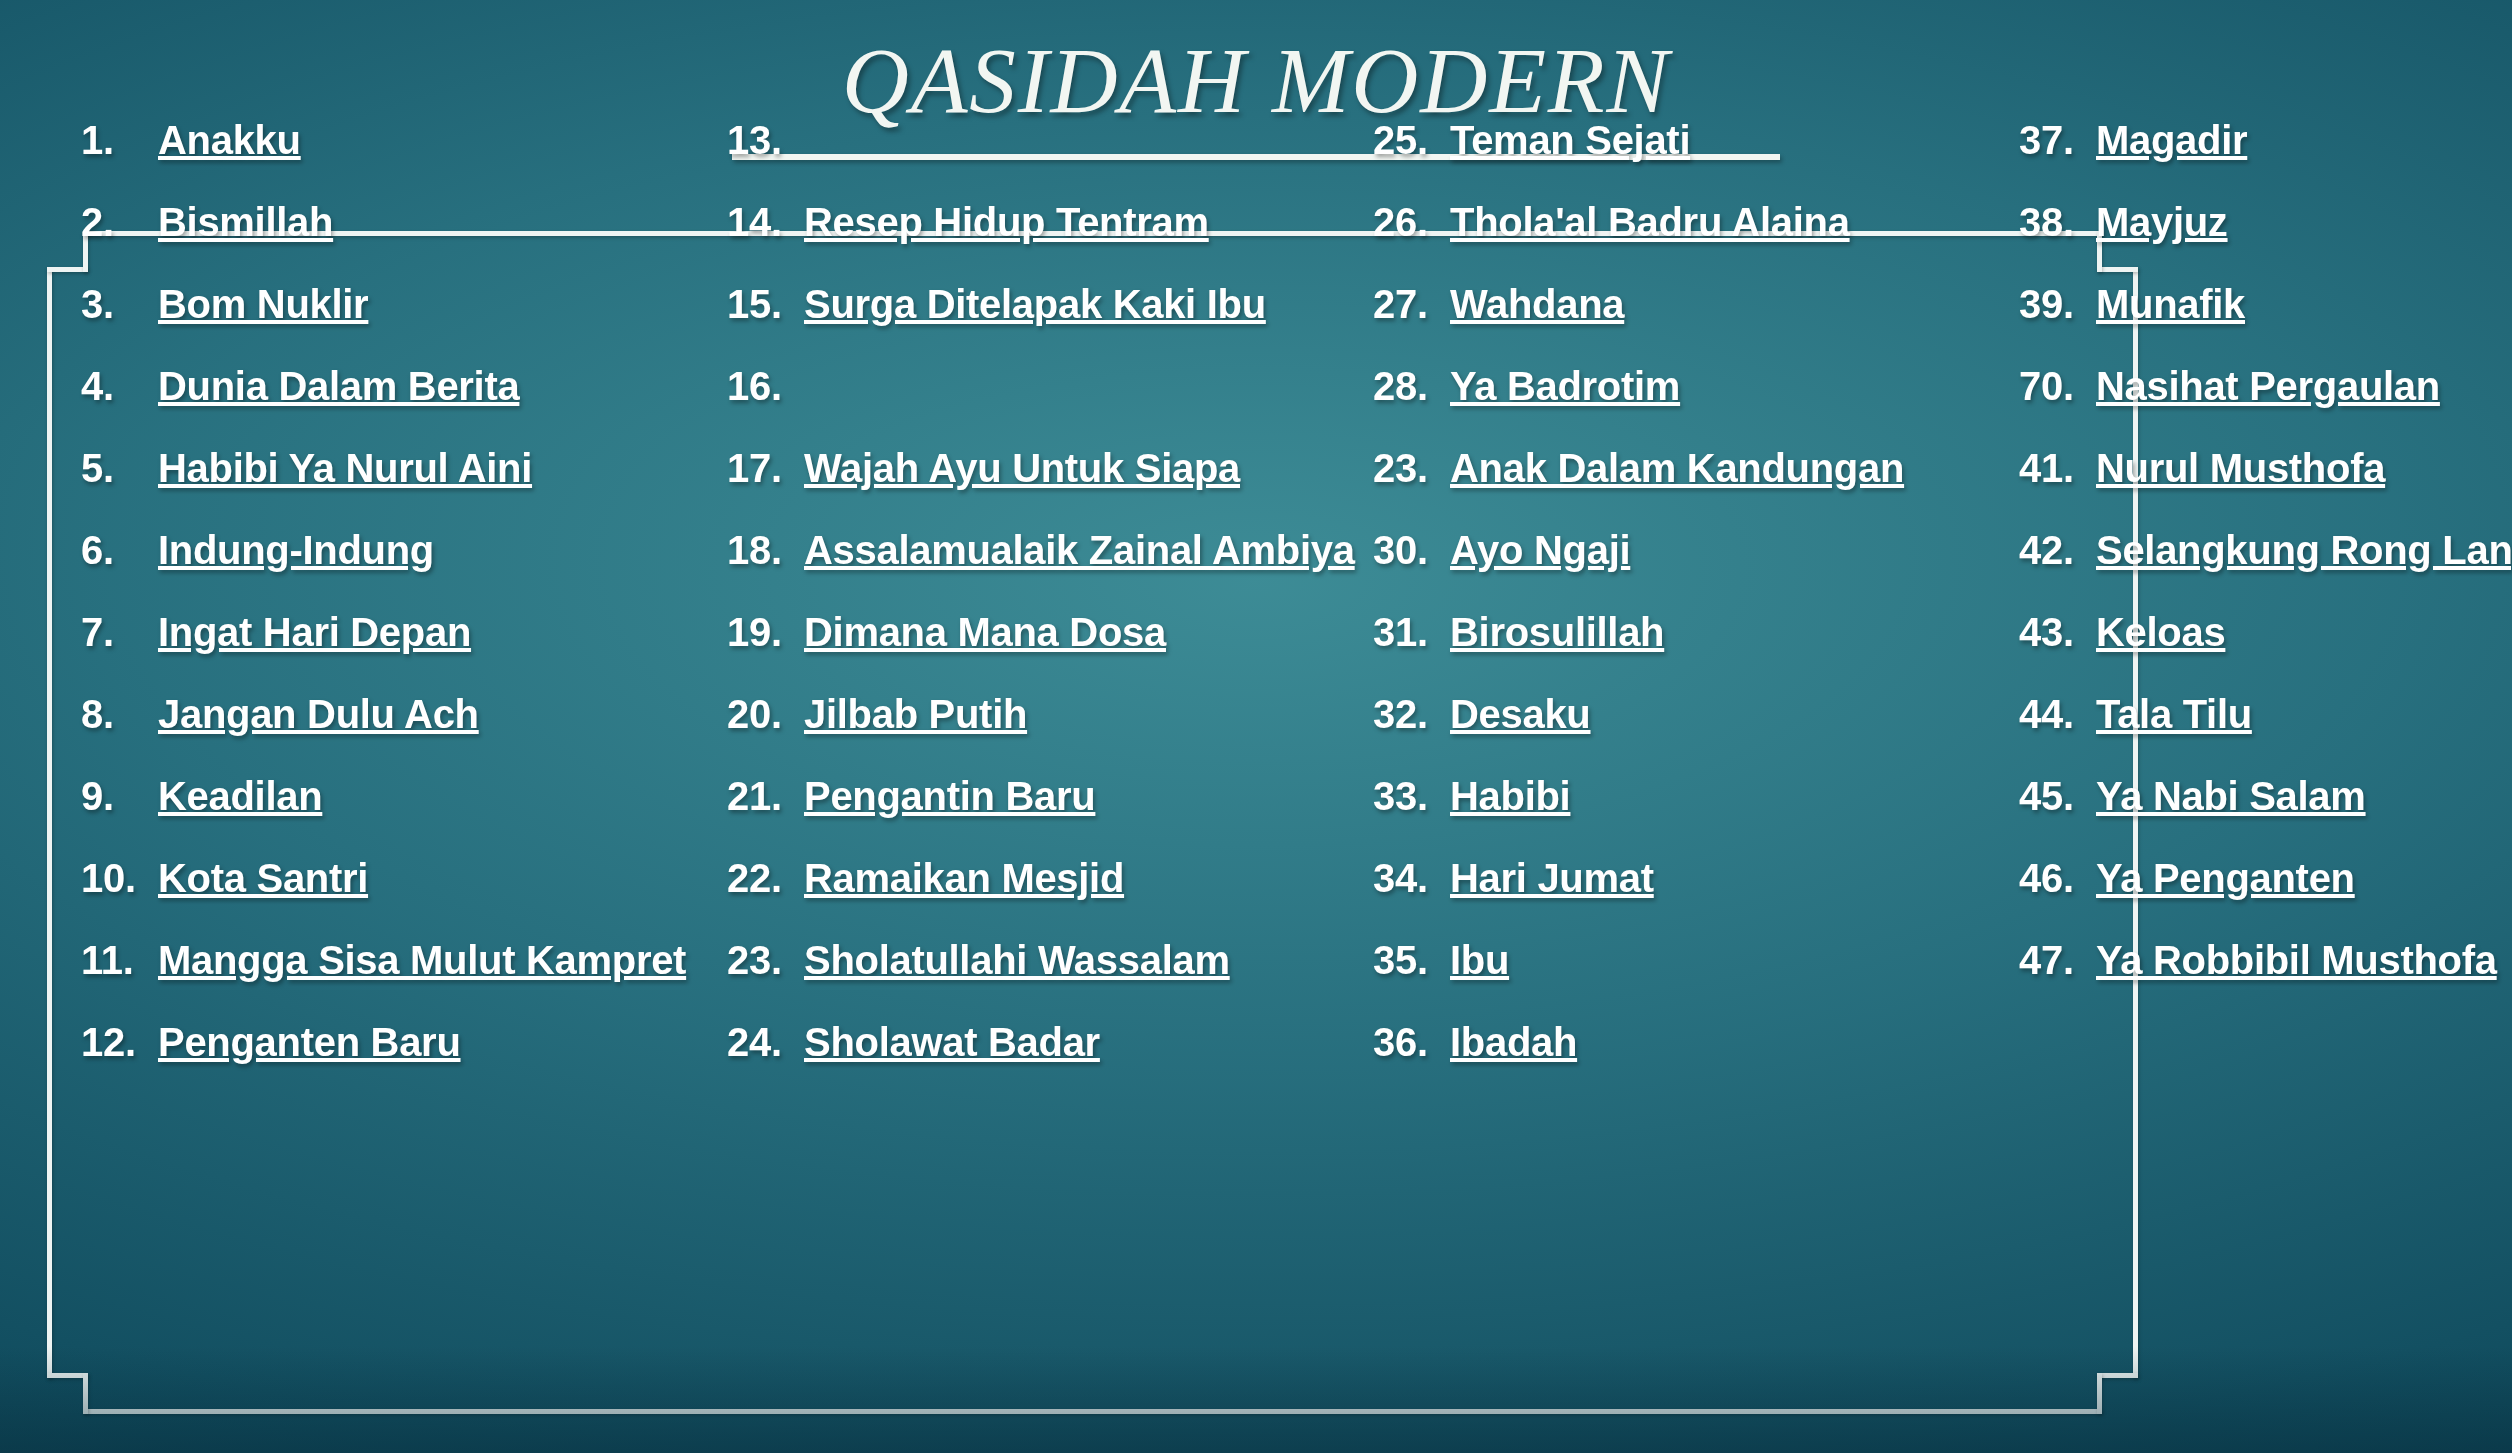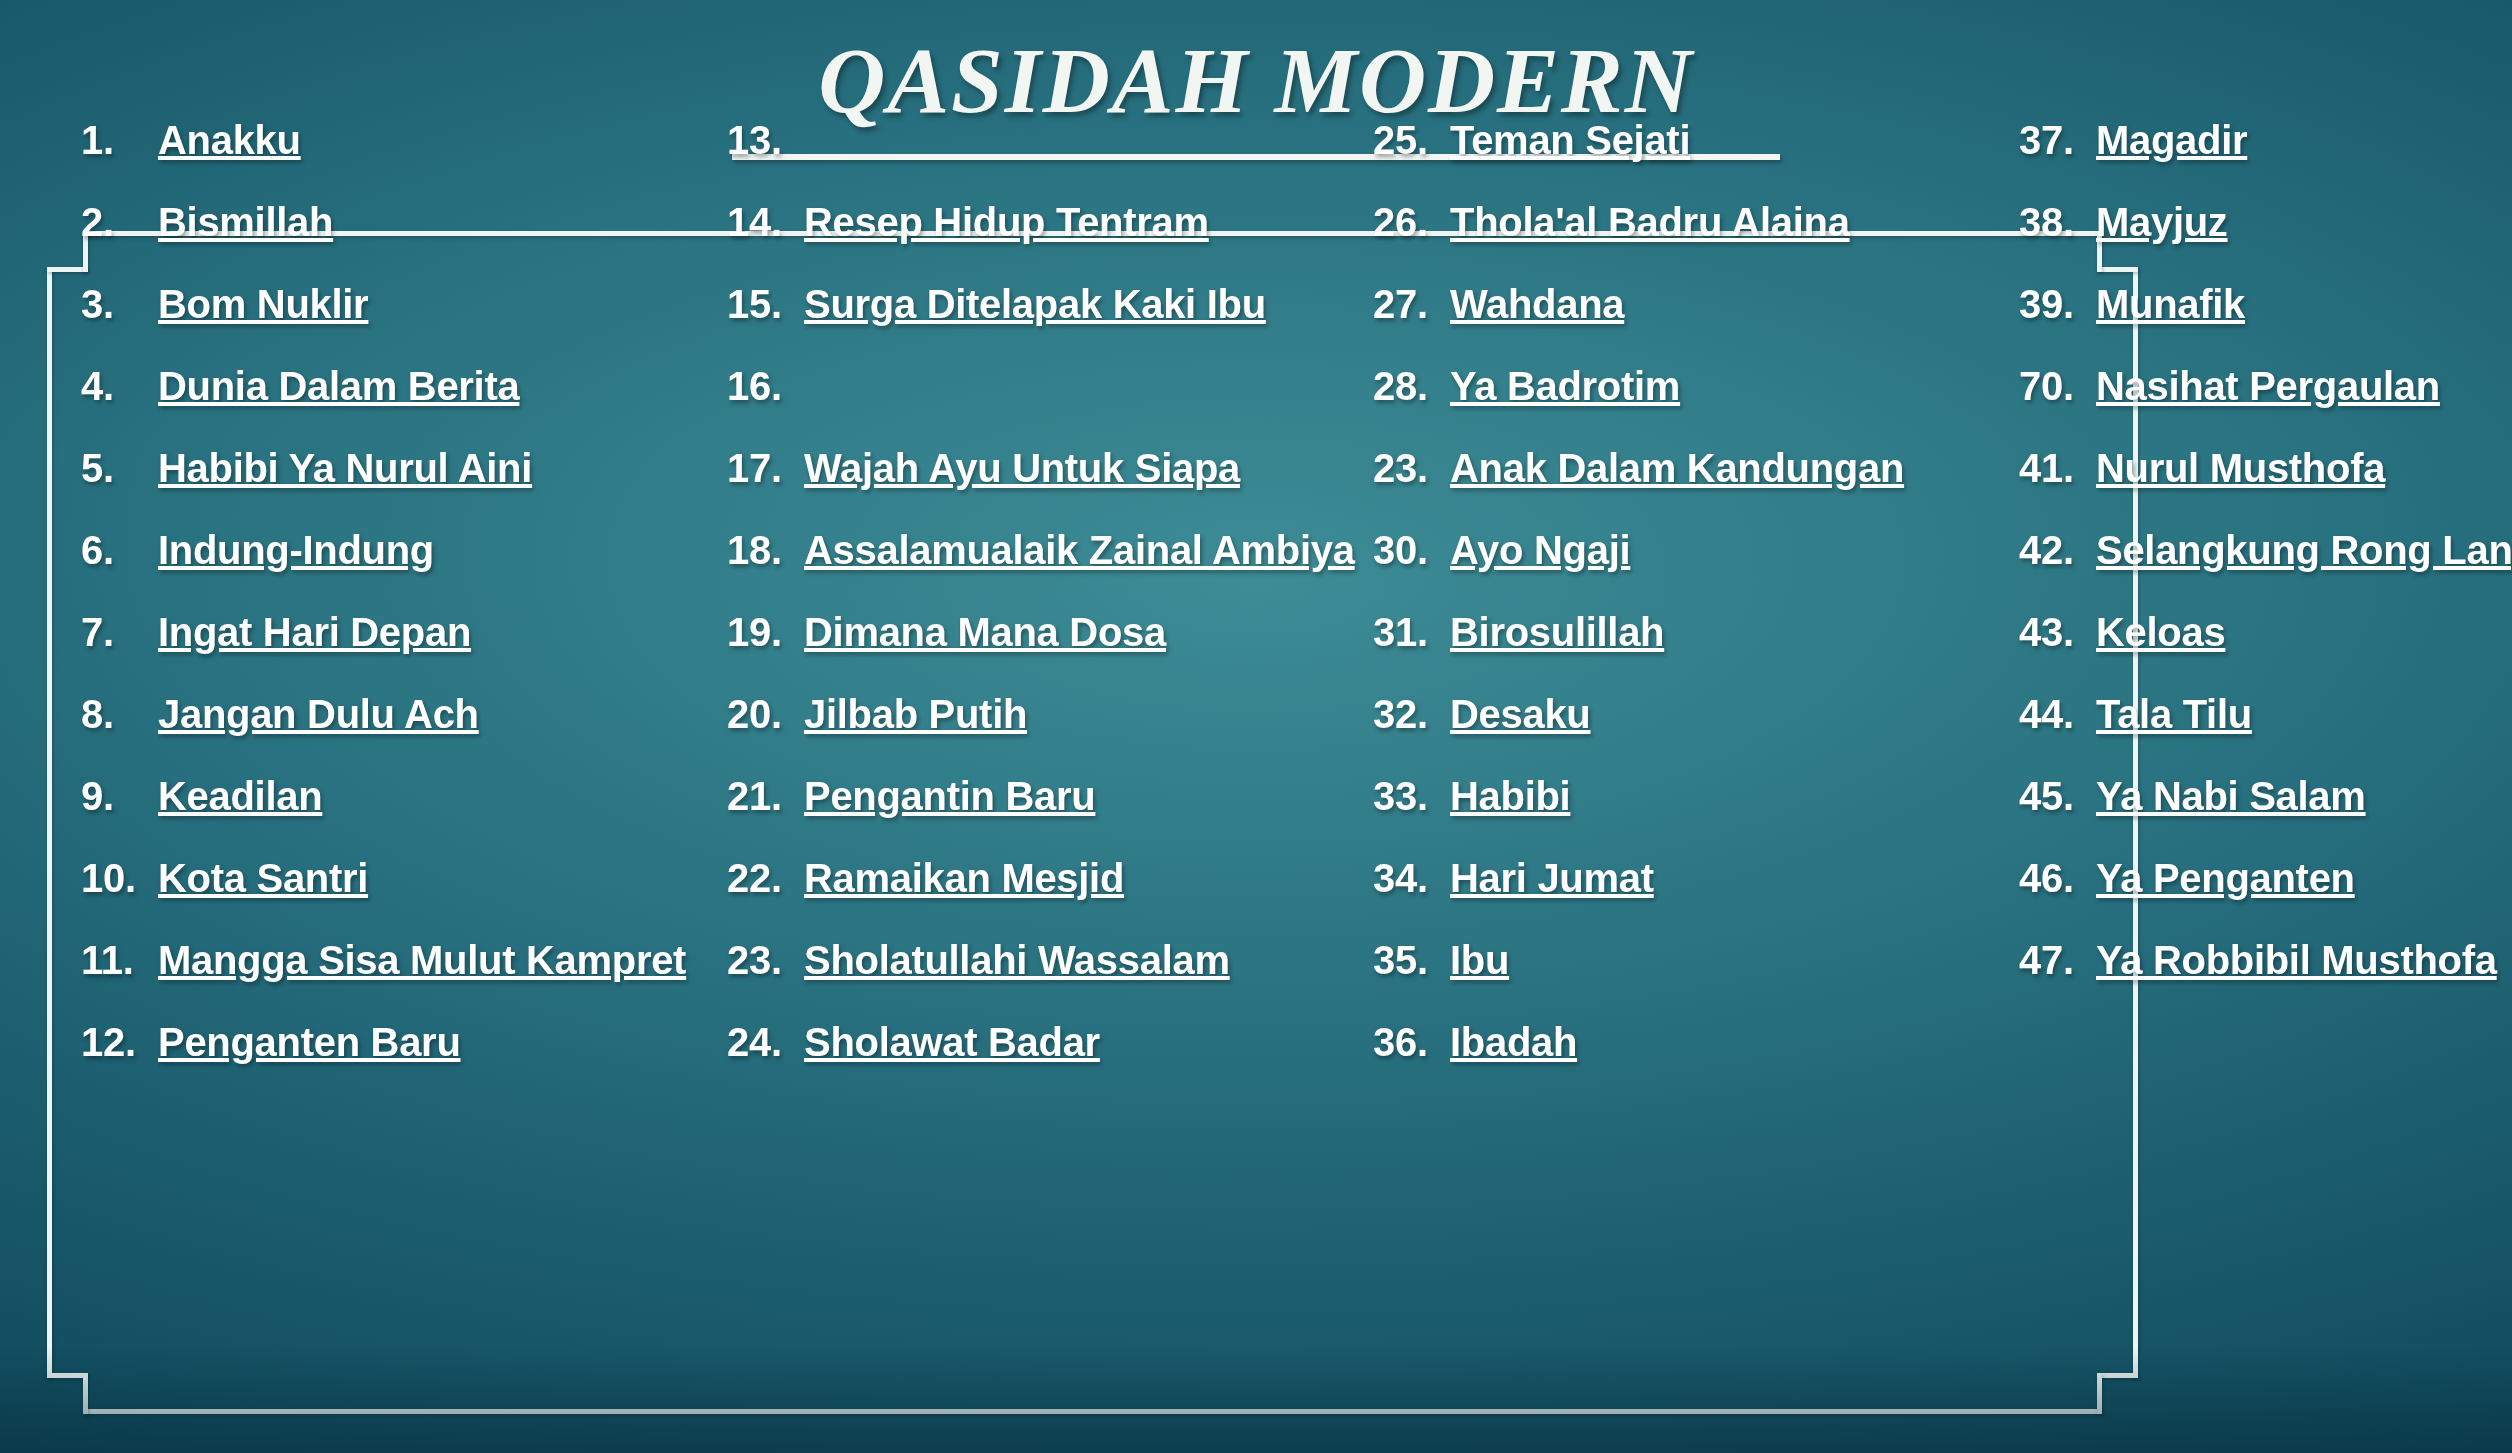--- a/index.html
+++ b/index.html
@@ -32,21 +32,21 @@
     pointer-events: none;
   }
   .title {
     position: absolute;
     top: 27px;
     left: 0;
     width: 100%;
     text-align: center;
     font-family: "Liberation Serif", serif;
     font-style: italic;
-    font-weight: bold;
+    font-weight: normal;
     font-size: 93px;
     letter-spacing: 1.8px;
     color: #f2f6f2;
     text-shadow: 2.7px 3.6px 5.4px rgba(0,0,0,0.35);
   }
   .title-underline {
     position: absolute;
     top: 154px;
     left: 50%;
     transform: translateX(-50%);

